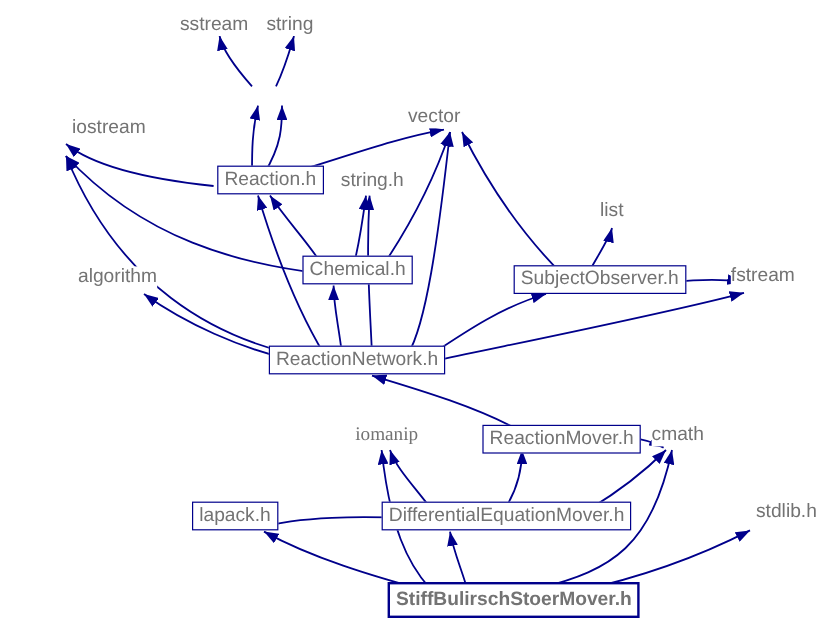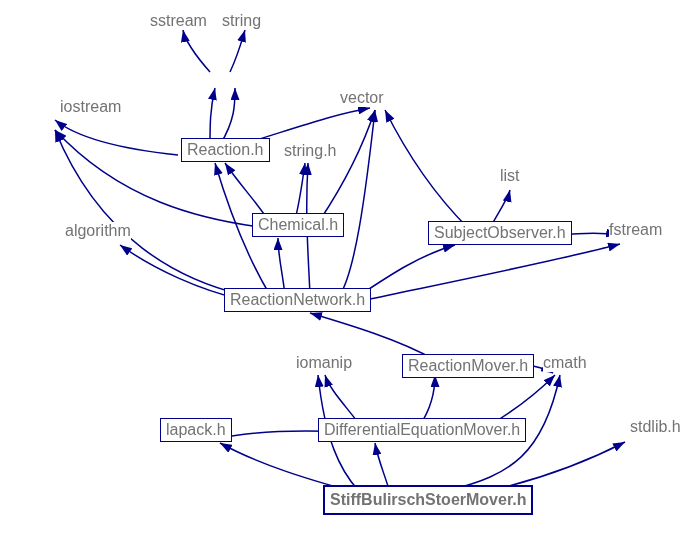--- a/index.html
+++ b/index.html
@@ -125,20 +125,20 @@
   <div class="node" style="left:12px;top:98px;margin-left:48px;">iostream</div>
   <div class="node" style="left:340px;top:89px;">vector</div>
   <div class="node boxed" style="left:170px;top:138px;margin-left:11px;">Reaction.h</div>
   <div class="node" style="left:284px;top:142px;">string.h</div>
   <div class="node" style="left:65px;top:222px;">algorithm</div>
   <div class="node boxed" style="left:252px;top:213px;">Chemical.h</div>
   <div class="node" style="left:500px;top:167px;">list</div>
   <div class="node boxed" style="left:428px;top:221px;">SubjectObserver.h</div>
   <div class="node" style="left:609px;top:221px;">fstream</div>
   <div class="node boxed" style="left:224px;top:288px;">ReactionNetwork.h</div>
-  <div class="node" style="left:296px;top:354px;">iomanip</div>
+  <div class="node" style="left:296px;top:354px;font-family:Liberation Serif, serif;">iomanip</div>
   <div class="node boxed" style="left:402px;top:354px;">ReactionMover.h</div>
   <div class="node" style="left:543px;top:354px;">cmath</div>
   <div class="node boxed" style="left:160px;top:418px;">lapack.h</div>
   <div class="node boxed" style="left:318px;top:418px;">DifferentialEquationMover.h</div>
   <div class="node" style="left:630px;top:418px;text-align:center;">stdlib.h</div>
   <div class="node bold-boxed" style="left:323px;top:485px;">StiffBulirschStoerMover.h</div>
 </div>
 
 </body></html>

